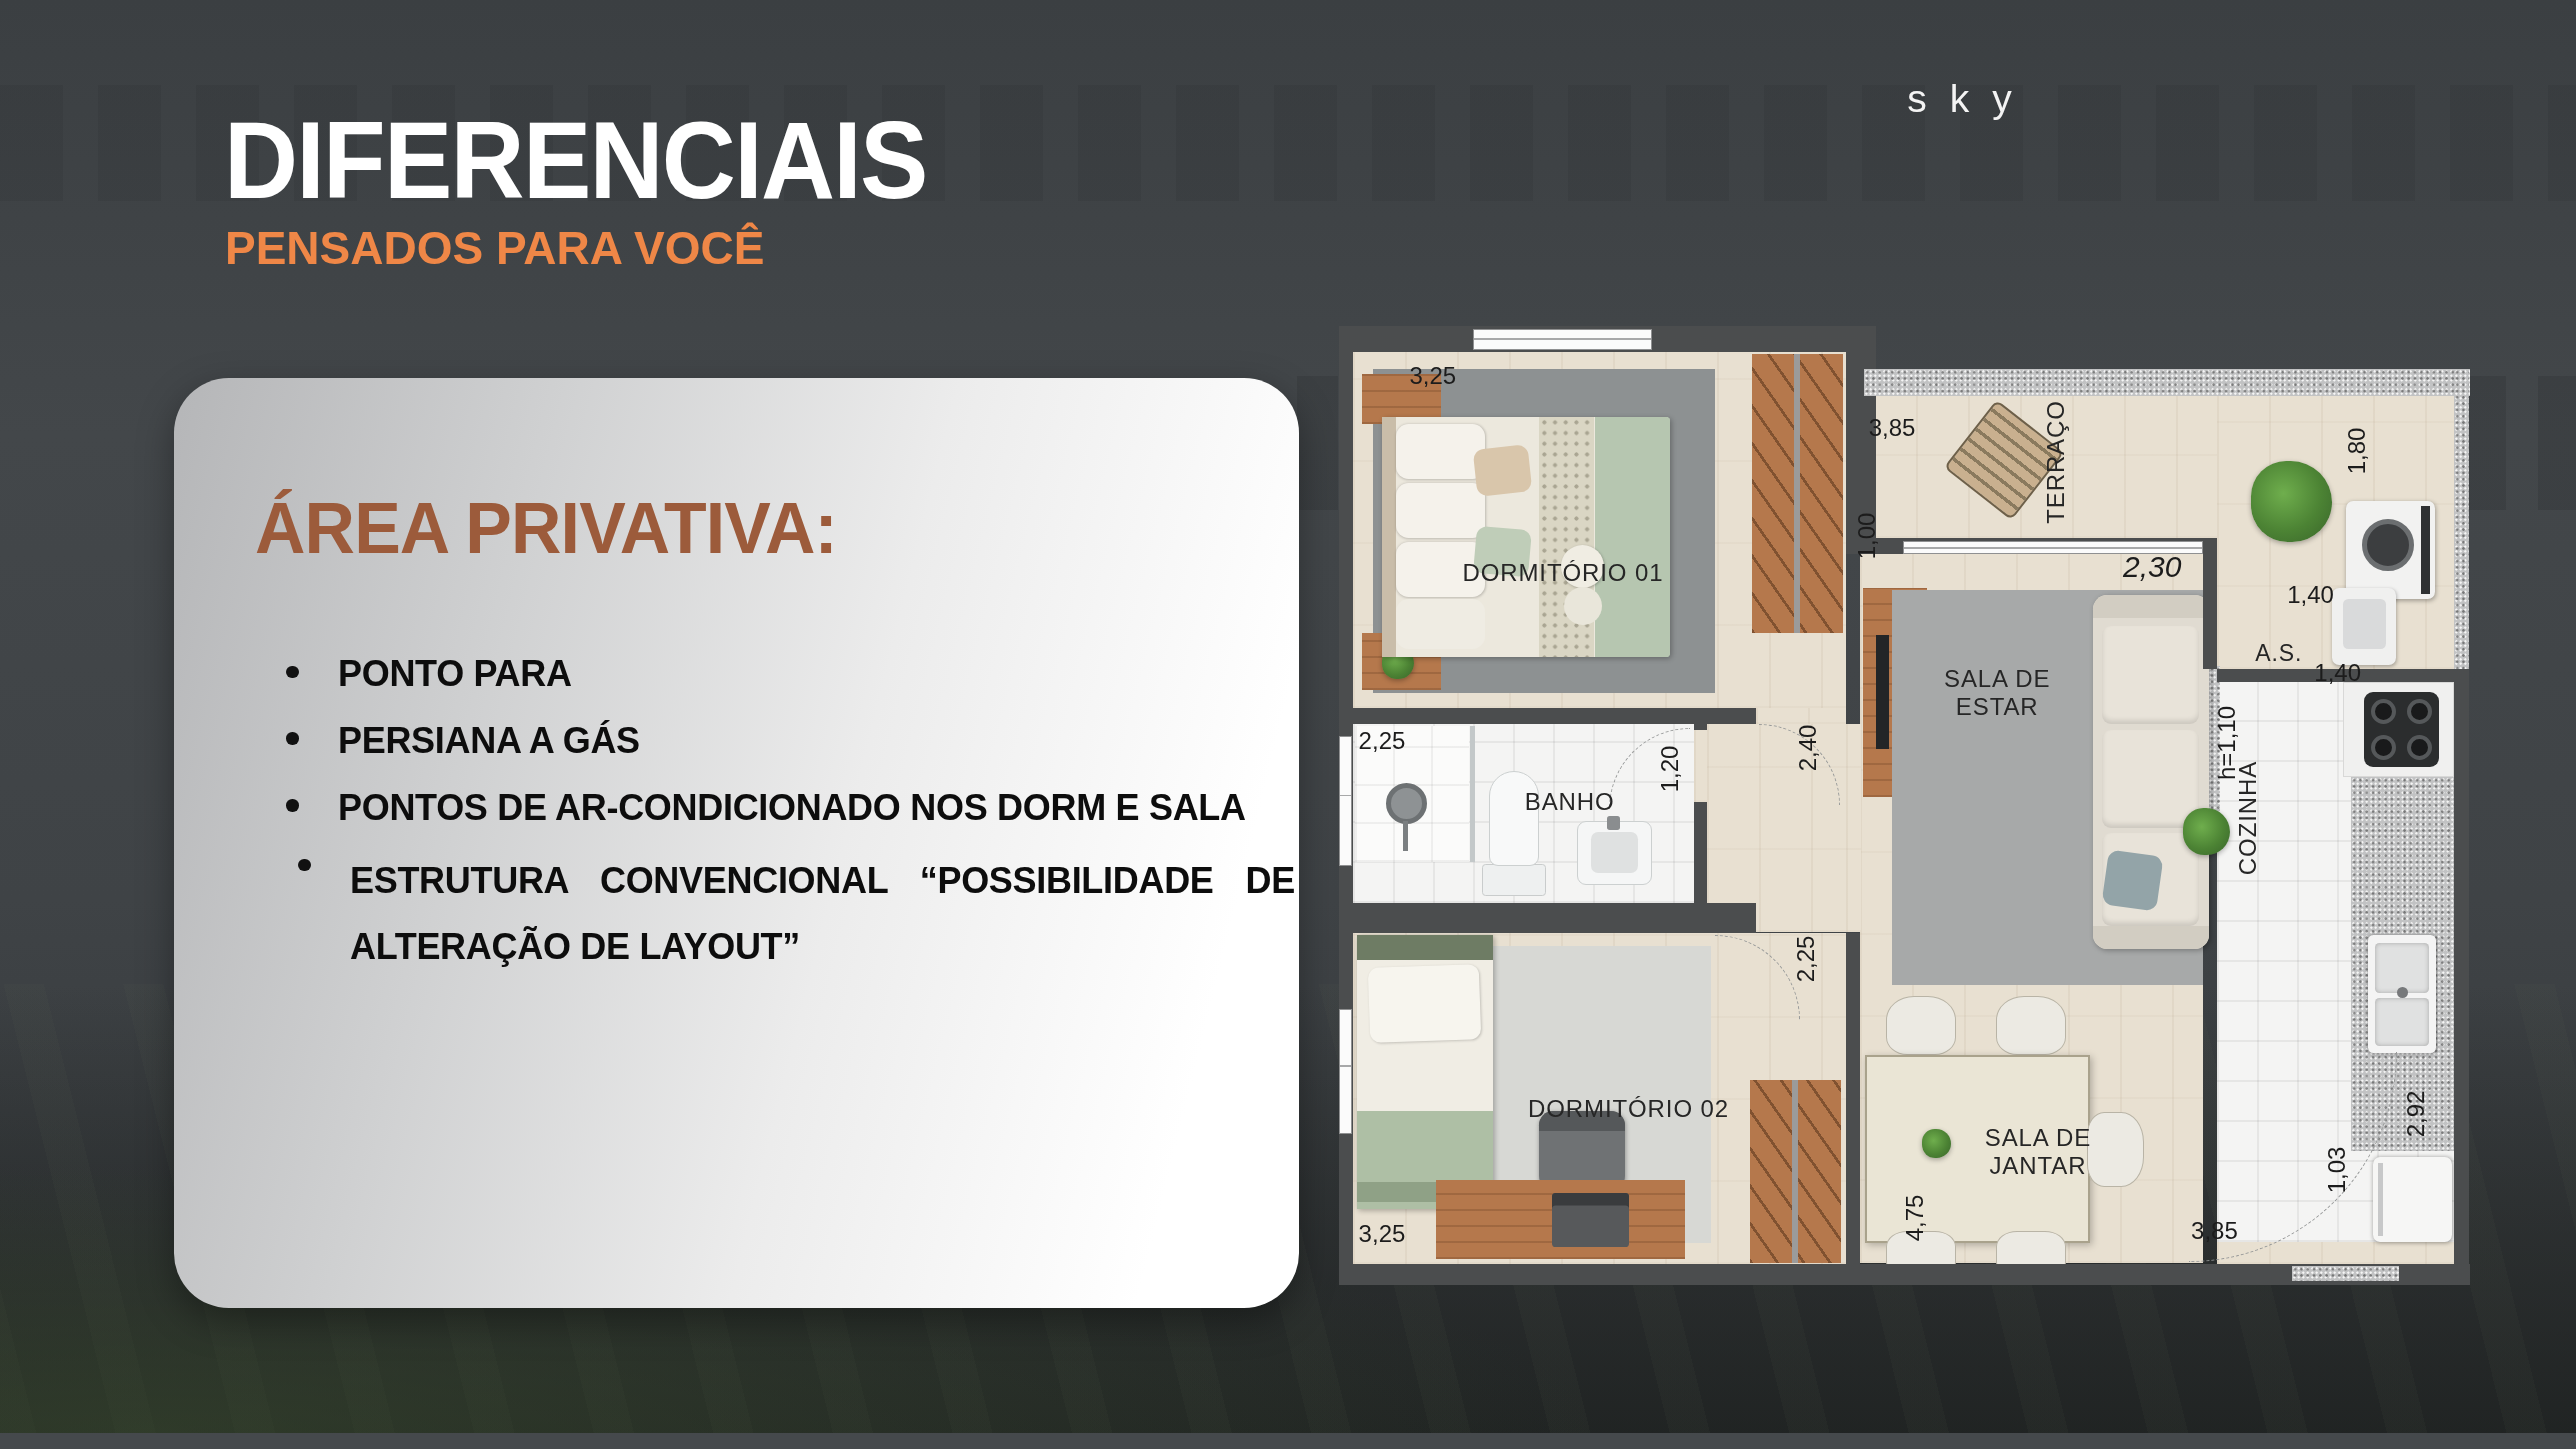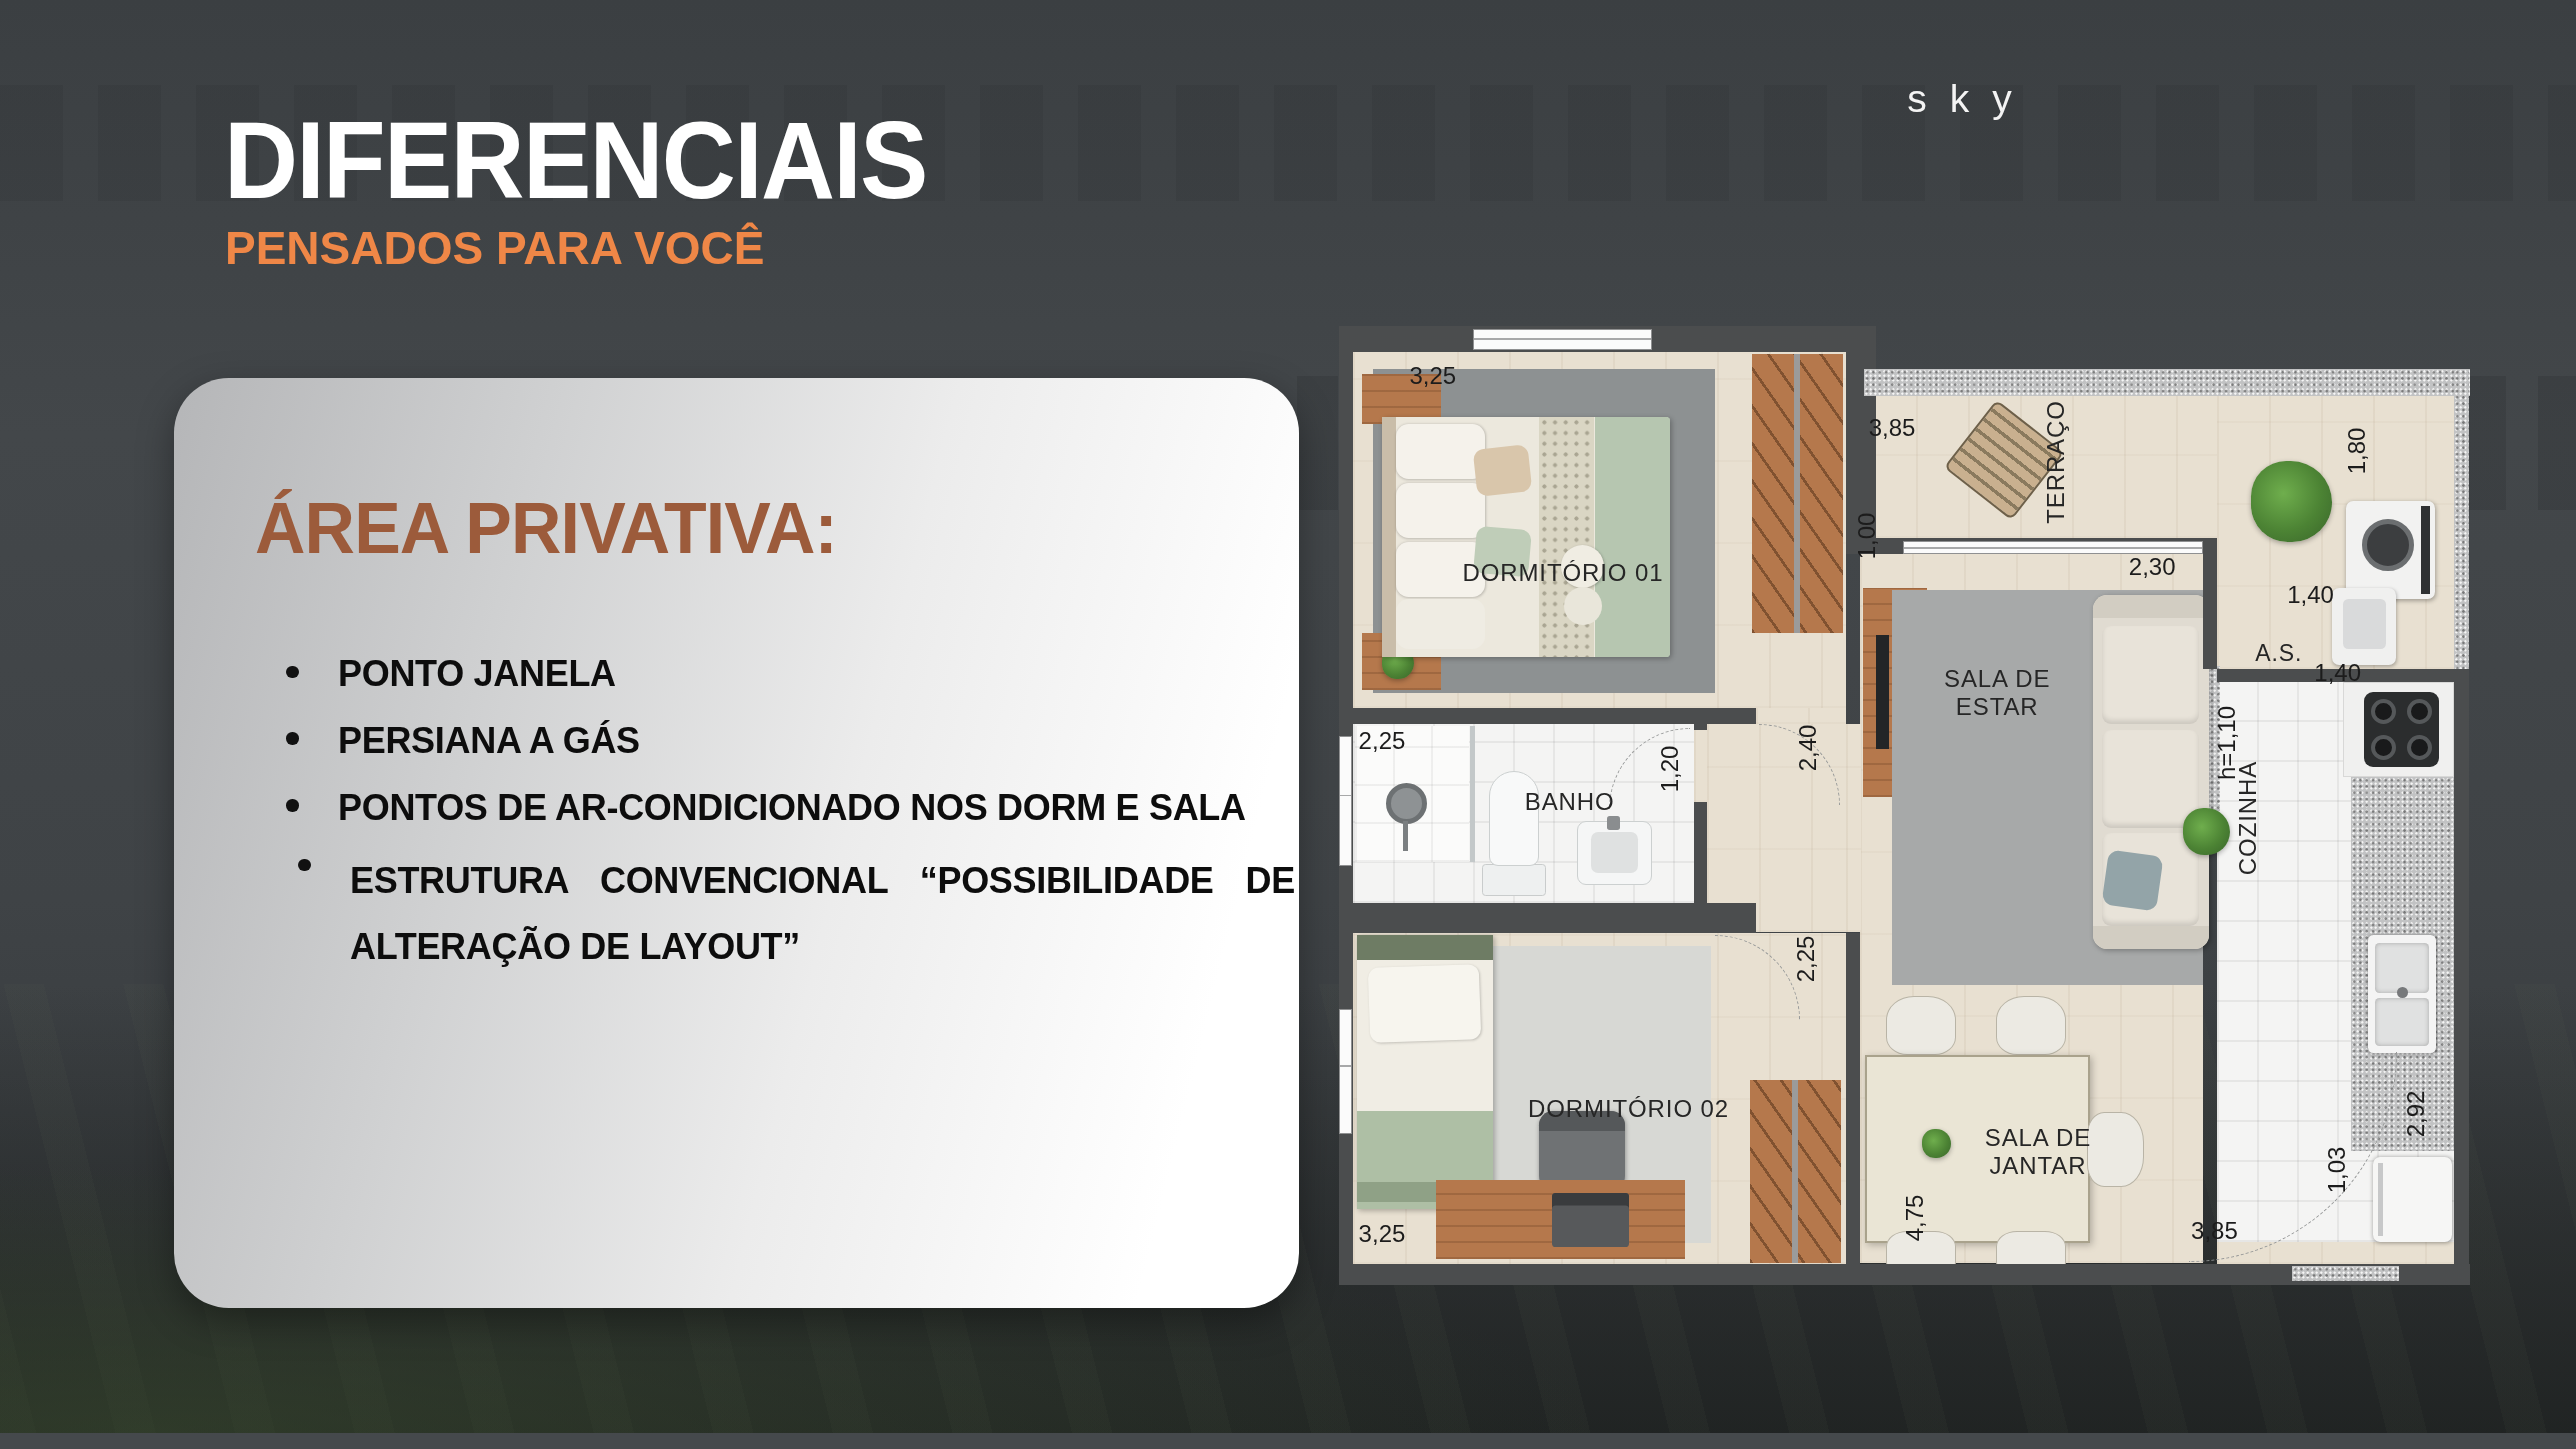--- a/index.html
+++ b/index.html
@@ -70,21 +70,21 @@
 <div class="abs title">DIFERENCIAIS</div>
 <div class="abs subtitle">PENSADOS PARA VOCÊ</div>
 
 <div class="abs logo">
   <div class="sub">sky</div>
 </div>
 
 <div class="abs card">
   <h1>ÁREA PRIVATIVA:</h1>
   <ul>
-    <li>PONTO JANELA</li>
+    <li>PONTO PARA</li>
     <li>PERSIANA A GÁS</li>
     <li>PONTOS DE AR-CONDICIONADO NOS DORM E SALA</li>
     <li class="justify">ESTRUTURA CONVENCIONAL “POSSIBILIDADE DE ALTERAÇÃO DE LAYOUT”</li>
   </ul>
 </div>
 
 <div id="plan" class="abs">
 
   <div class="floor beige" style="left:14.3px;top:32px;width:493px;height:356px;"></div>
   <div class="floor beige" style="left:525px;top:76px;width:353px;height:142px;"></div>
@@ -223,21 +223,21 @@
 ESTAR</span>
       <span class="plan-label" style="left: 61.8%; top: 86.3%; font-size: 24px; letter-spacing: 0.9px; transform: translate(-50%, -50%);">SALA DE
 JANTAR</span>
       <span class="plan-label" style="left: 63.4%; top: 14.7%; font-size: 24px; letter-spacing: 0.9px; transform: translate(-50%, -50%) rotate(-90deg);">TERRAÇO</span>
       <span class="plan-label" style="left: 80.4%; top: 51.7%; font-size: 24px; letter-spacing: 0.9px; transform: translate(-50%, -50%) rotate(-90deg);">COZINHA</span>
       <span class="plan-label" style="left: 83.1%; top: 34.6%; font-size: 23px; letter-spacing: 0.9px; transform: translate(-50%, -50%);">A.S.</span>
       <span class="plan-dim" style="left: 8.3%; top: 5.8%; font-size: 24px; transform: translate(-50%, -50%);">3,25</span>
       <span class="plan-dim" style="left: 48.9%; top: 11.2%; font-size: 24px; transform: translate(-50%, -50%);">3,85</span>
       <span class="plan-dim" style="left: 46.7%; top: 22.4%; font-size: 24px; transform: translate(-50%, -50%) rotate(-90deg);">1,00</span>
       <span class="plan-dim" style="left: 90%; top: 13.6%; font-size: 24px; transform: translate(-50%, -50%) rotate(-90deg);">1,80</span>
-      <span class="plan-dim" style="left: 71.9%; top: 25.6%; font-size: 24px; transform: translate(-50%, -50%);">2,30</span>
+      <span class="plan-dim" style="left: 71.9%; top: 25.6%; font-size: 30px; transform: translate(-50%, -50%); font-style: italic;">2,30</span>
       <span class="plan-dim" style="left: 85.9%; top: 28.5%; font-size: 24px; transform: translate(-50%, -50%);">1,40</span>
       <span class="plan-dim" style="left: 41.5%; top: 44.4%; font-size: 24px; transform: translate(-50%, -50%) rotate(-90deg);">2,40</span>
       <span class="plan-dim" style="left: 3.8%; top: 43.7%; font-size: 24px; transform: translate(-50%, -50%);">2,25</span>
       <span class="plan-dim" style="left: 29.3%; top: 46.6%; font-size: 24px; transform: translate(-50%, -50%) rotate(-90deg);">1,20</span>
       <span class="plan-dim" style="left: 88.3%; top: 36.6%; font-size: 24px; transform: translate(-50%, -50%);">1,40</span>
       <span class="plan-dim" style="left: 78.5%; top: 43.9%; font-size: 24px; transform: translate(-50%, -50%) rotate(-90deg);">h=1,10</span>
       <span class="plan-dim" style="left: 41.3%; top: 66.3%; font-size: 24px; transform: translate(-50%, -50%) rotate(-90deg);">2,25</span>
       <span class="plan-dim" style="left: 95.2%; top: 82.4%; font-size: 24px; transform: translate(-50%, -50%) rotate(-90deg);">2,92</span>
       <span class="plan-dim" style="left: 3.8%; top: 94.8%; font-size: 24px; transform: translate(-50%, -50%);">3,25</span>
       <span class="plan-dim" style="left: 50.9%; top: 93.2%; font-size: 24px; transform: translate(-50%, -50%) rotate(-90deg);">4,75</span>

